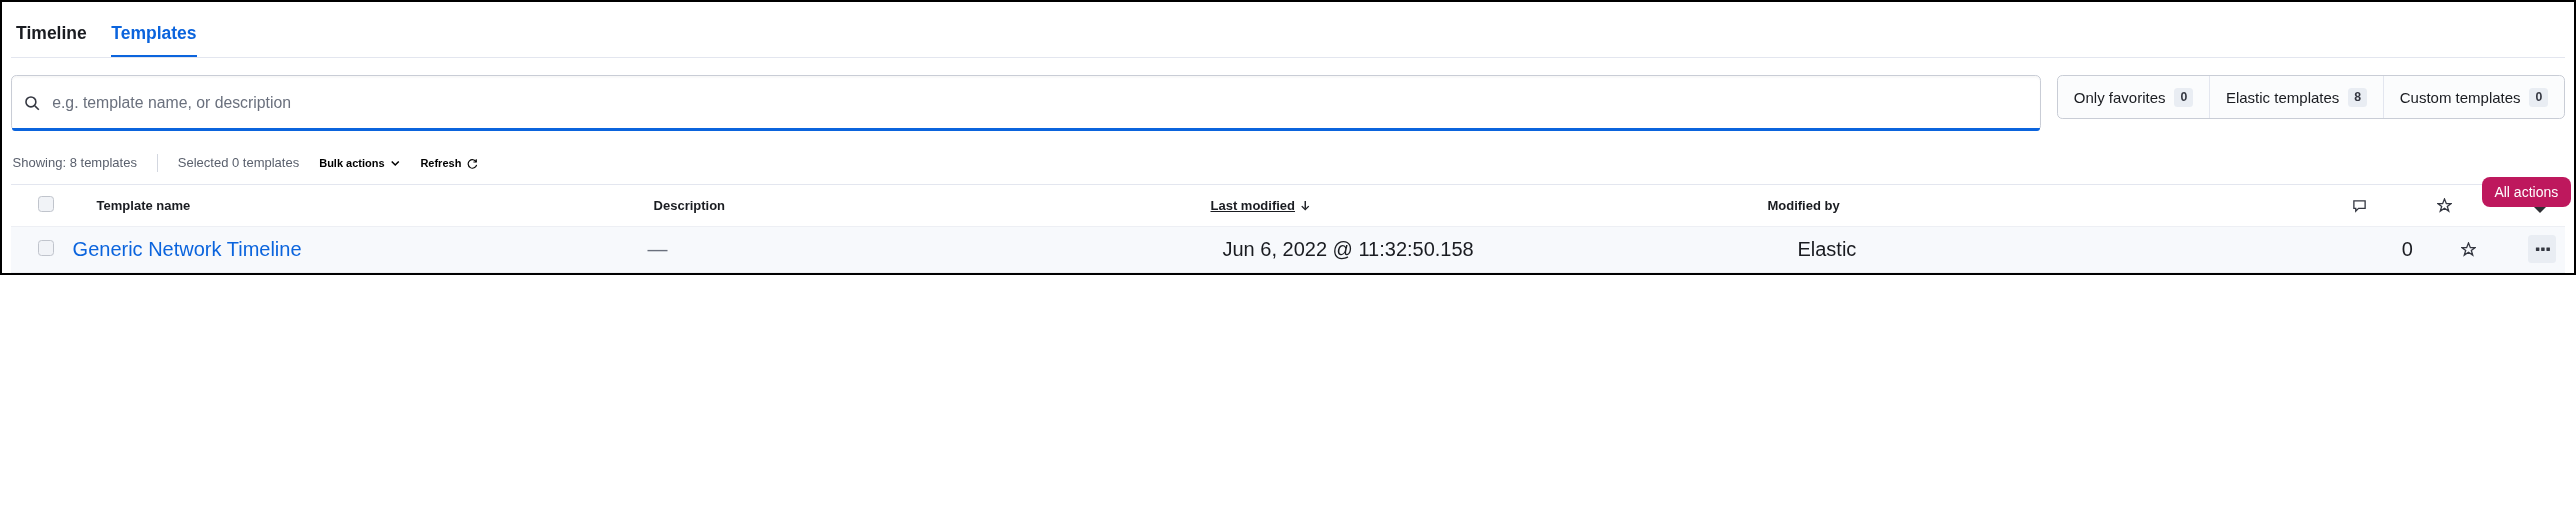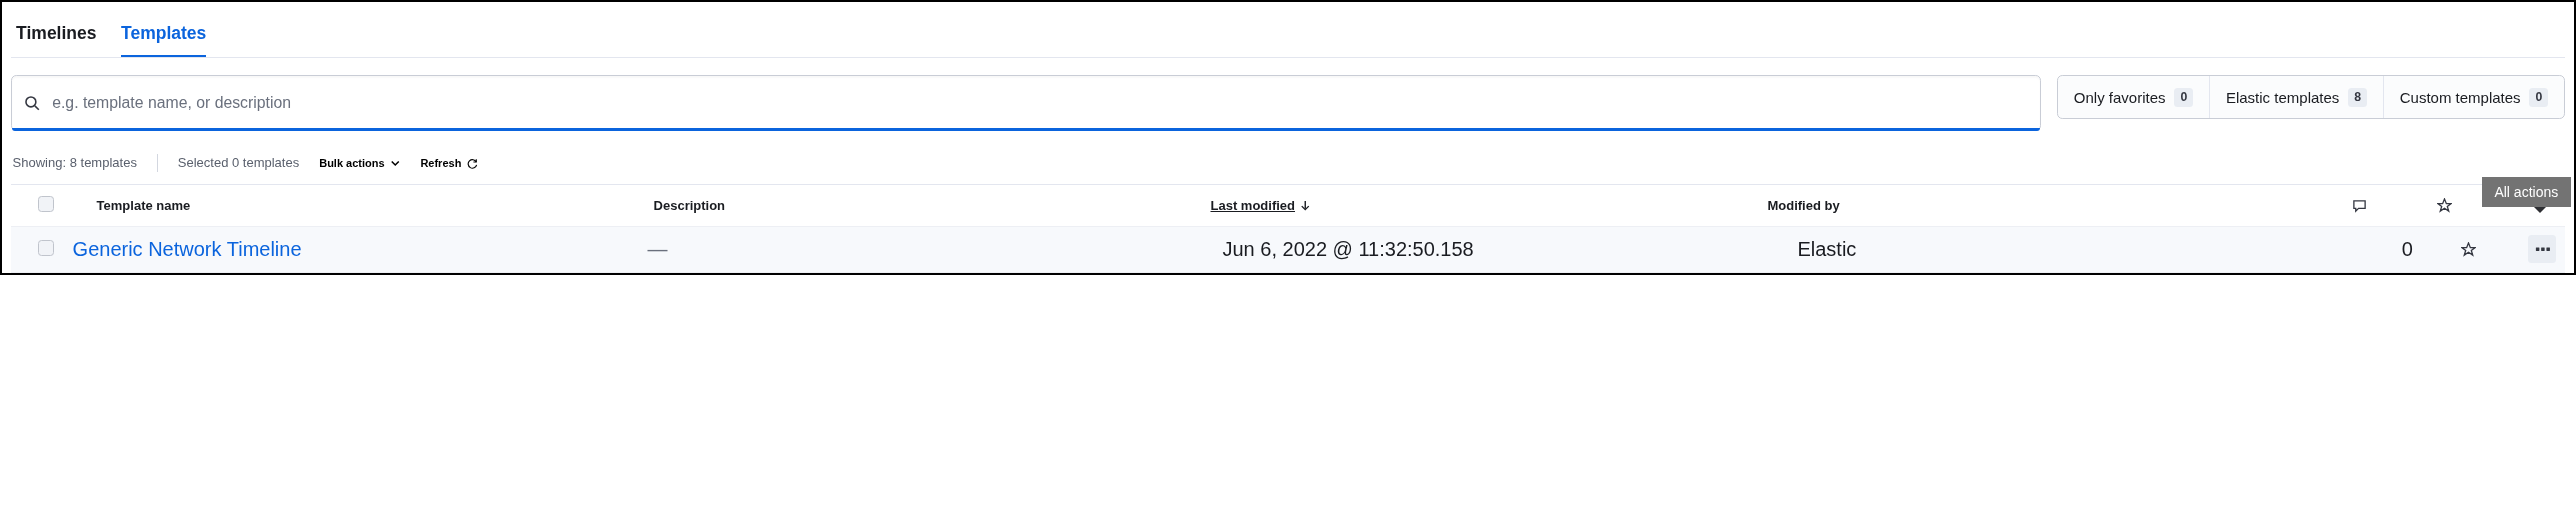--- a/index.html
+++ b/index.html
@@ -177,24 +177,24 @@
   }
   .icon-btn.boxed { background: #e9edf3; }
   .right { justify-self: end; }
   .center { justify-self: center; }
 
   
   .tooltip {
     position: absolute;
     top: 175px;
     right: 3.5px;
-    background: #737373;
+    background: #be185d;
     color: #fff;
     padding: 7px 12.3px;
-    border-radius: 0;
+    border-radius: 8px;
     font-size: 14px;
     font-weight: 500;
     pointer-events: none;
   }
   .tooltip::after {
     content: "";
     position: absolute;
     bottom: -6.1px;
     right: 24.5px;
     border: 6.1px solid transparent;
@@ -204,21 +204,21 @@
 
   svg { display: block; }
 </style>
 </head>
 <body>
 
 <div class="frame">
   <div class="content">
 
     <div class="tabs">
-      <div class="tab">Timelines</div>
+      <div class="tab">Timeline</div>
       <div class="tab active">Templates</div>
     </div>
 
     <div class="toolbar">
       <div class="search-wrap">
         <span class="search-icon">
           <svg width="15.8" height="15.8" viewBox="0 0 16 16" fill="none" stroke="currentColor" stroke-width="1.6">
             <circle cx="7" cy="7" r="5"></circle>
             <line x1="11" y1="11" x2="15" y2="15"></line>
           </svg>

